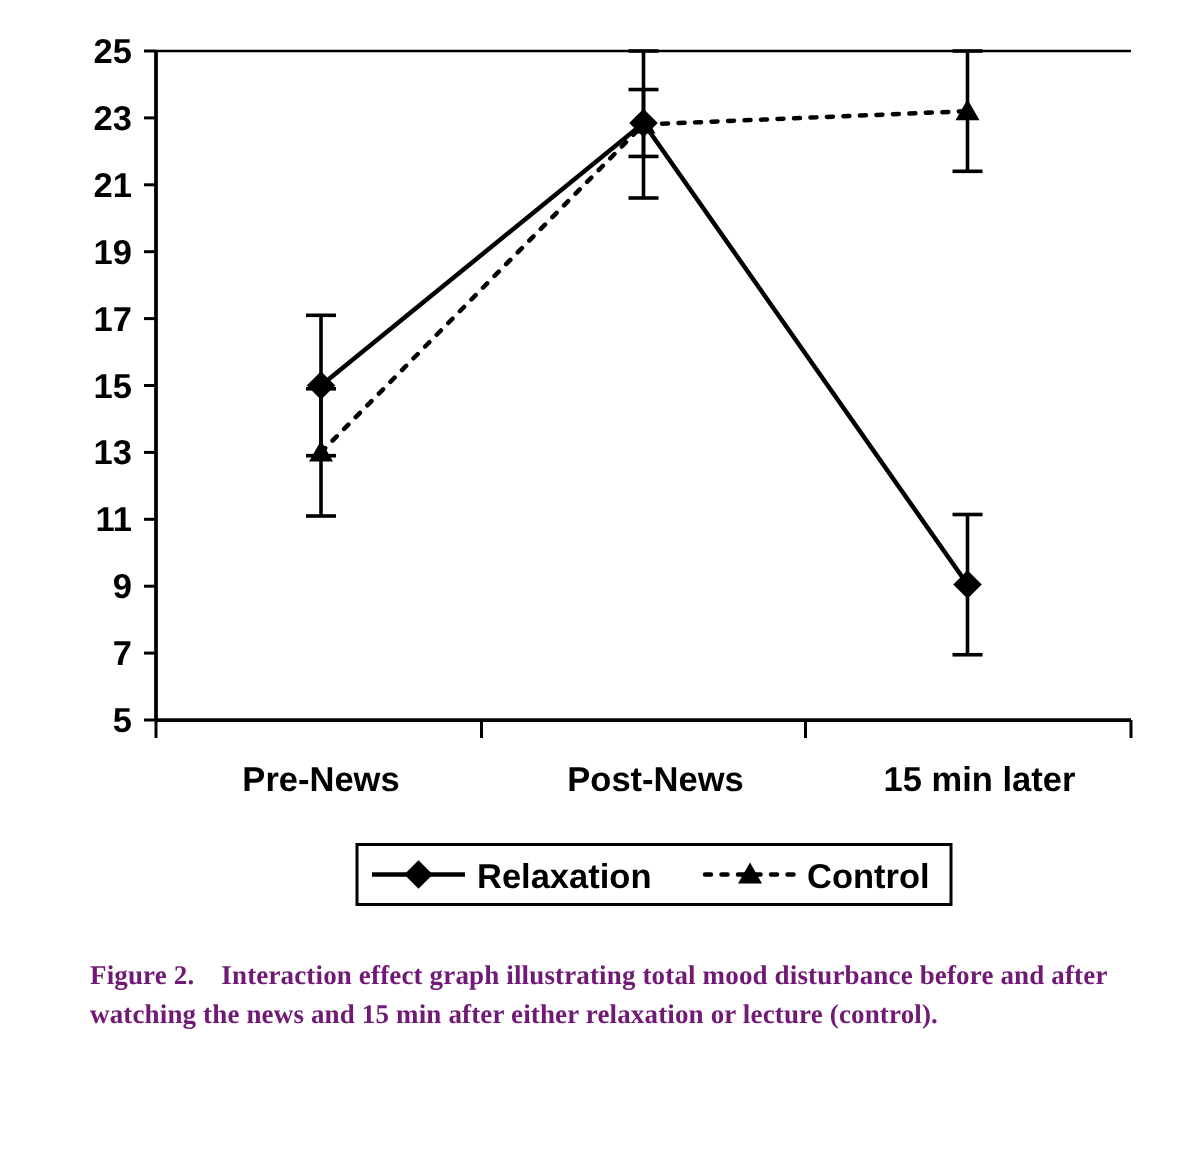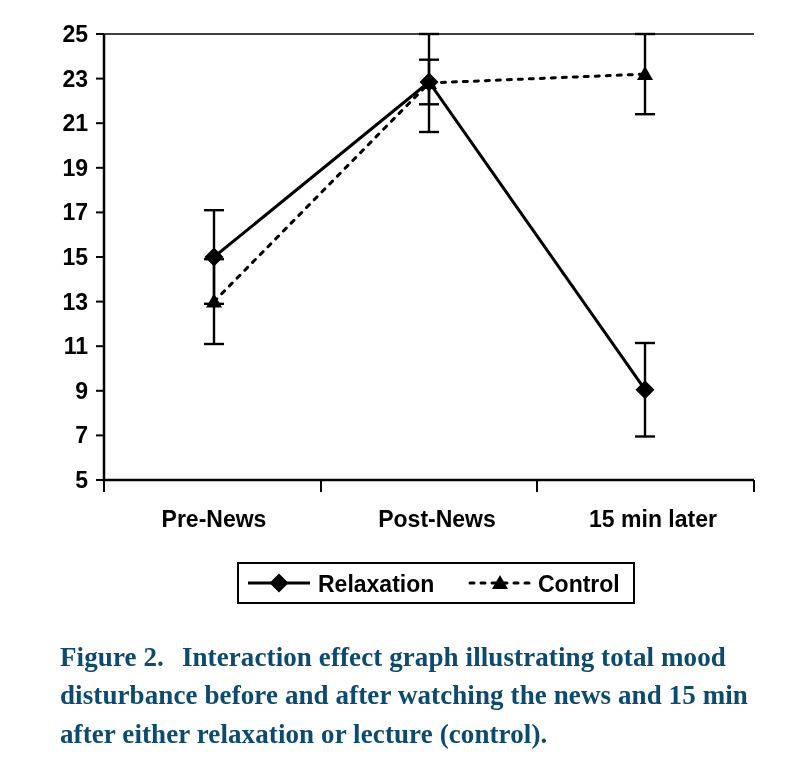--- a/index.html
+++ b/index.html
@@ -55,24 +55,24 @@
     font-weight: bold;
     fill: #000000;
   }
 
   #caption {
     position: absolute;
     left: 28px;
     top: 638px;
     width: 740px;
     font-family: "Liberation Serif", serif;
-    font-size: 27px;
+    font-size: 18px;
     font-weight: bold;
     line-height: 1.42;
-    color: #0c4a6e;
+    color: #701a75;
     letter-spacing: 0.1px;
   }
   #caption .cap-head {
     white-space: nowrap;
   }
   #caption .cap-gap {
     display: inline-block;
     width: 18px;
   }
 </style>

